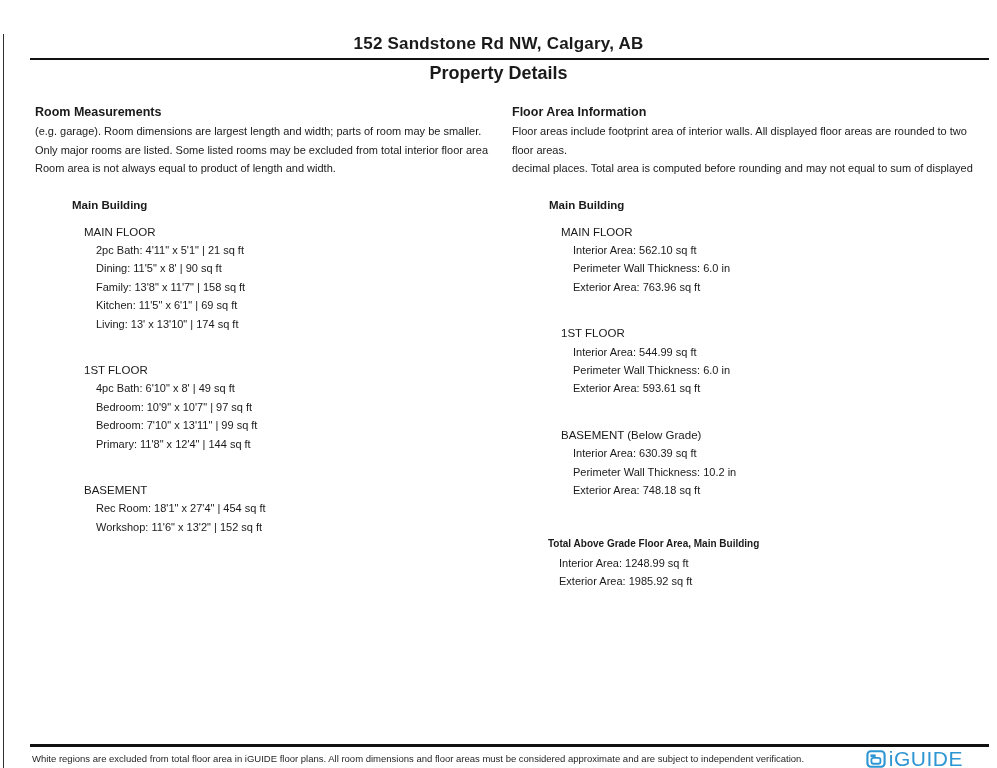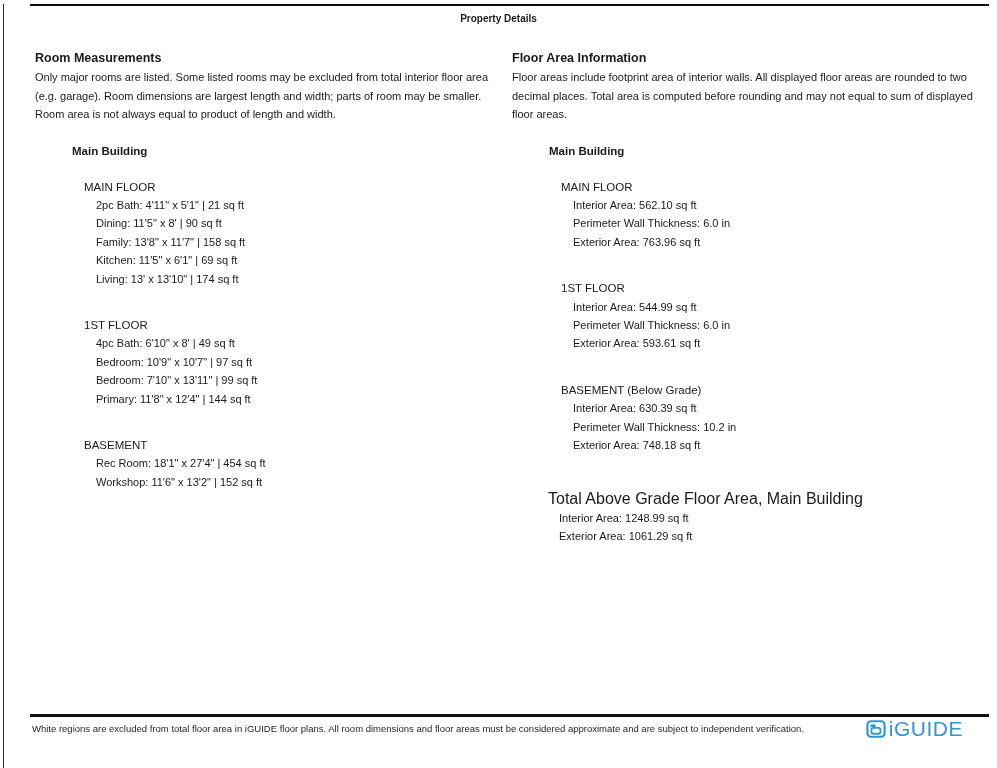--- a/index.html
+++ b/index.html
@@ -22,21 +22,21 @@
     margin-top: 34px;
     font-size: 17px; font-weight: bold; line-height: 20px;
     letter-spacing: 0.2px;
   }
   .title-rule {
     height: 2px; background: #111;
     margin: 4px 8px 0 30px;
   }
   .page-subtitle {
     margin-top: 6px;
-    font-size: 10px; font-weight: bold; line-height: 14px;
+    font-size: 18px; font-weight: bold; line-height: 14px;
   }
   
   .columns {
     display: flex;
     margin-top: 24px;
     padding-left: 35px;
   }
   .col-left  { width: 477px; }
   .col-right { width: 470px; }
   .col-heading {
@@ -44,34 +44,34 @@
   }
   .description { margin-top: 2px; }
   .description .desc-line {
     font-size: 11px; line-height: 18.5px; white-space: nowrap;
   }
   .building-name {
     margin-top: 19px;
     padding-left: 37px;
     font-size: 11.5px; font-weight: bold; line-height: 16px;
   }
-  .floor-block { margin-top: 19px; }
+  .floor-block { margin-top: 10px; }
   .floor-block + .floor-block { margin-top: 28px; }
   .floor-name {
     padding-left: 49px;
     font-size: 11.5px; line-height: 18.4px; white-space: nowrap;
   }
   .room-line, .detail-line {
     padding-left: 61px;
     font-size: 11px; line-height: 18.4px; white-space: nowrap;
   }
   .total-block { margin-top: 36px; }
   .total-heading {
     padding-left: 36px;
-    font-size: 16px; font-weight: normal; line-height: 18.4px; white-space: nowrap;
+    font-size: 10px; font-weight: bold; line-height: 18.4px; white-space: nowrap;
   }
   .total-line {
     padding-left: 47px;
     font-size: 11px; line-height: 18.4px; white-space: nowrap;
   }
   
   .footer-rule {
     position: absolute; left: 30px; right: 8px; top: 710px;
     height: 3px; background: #111;
   }
@@ -90,31 +90,32 @@
   }
   .logo-icon svg { display: block; }
 </style>
 </head>
 <body>
 
 <div class="page">
   <div class="left-edge-line"></div>
 
   <header class="header">
+    <h1 class="page-title">152 Sandstone Rd NW, Calgary, AB</h1>
     <div class="title-rule"></div>
     <h2 class="page-subtitle">Property Details</h2>
   </header>
 
   <main class="columns">
 
     <section class="col-left">
       <h3 class="col-heading">Room Measurements</h3>
       <div class="description">
+        <div class="desc-line">(e.g. garage). Room dimensions are largest length and width; parts of room may be smaller.</div>
         <div class="desc-line">Only major rooms are listed. Some listed rooms may be excluded from total interior floor area</div>
-        <div class="desc-line">(e.g. garage). Room dimensions are largest length and width; parts of room may be smaller.</div>
         <div class="desc-line">Room area is not always equal to product of length and width.</div>
       </div>
 
       <div class="building-name">Main Building</div>
 
       <div class="floor-block">
         <div class="floor-name">MAIN FLOOR</div>
         <div class="room-line">2pc Bath: 4'11" x 5'1" | 21 sq ft</div>
         <div class="room-line">Dining: 11'5" x 8' | 90 sq ft</div>
         <div class="room-line">Family: 13'8" x 11'7" | 158 sq ft</div>
@@ -134,22 +135,22 @@
         <div class="floor-name">BASEMENT</div>
         <div class="room-line">Rec Room: 18'1" x 27'4" | 454 sq ft</div>
         <div class="room-line">Workshop: 11'6" x 13'2" | 152 sq ft</div>
       </div>
     </section>
 
     <section class="col-right">
       <h3 class="col-heading">Floor Area Information</h3>
       <div class="description">
         <div class="desc-line">Floor areas include footprint area of interior walls. All displayed floor areas are rounded to two</div>
+        <div class="desc-line">floor areas.</div>
         <div class="desc-line">decimal places. Total area is computed before rounding and may not equal to sum of displayed</div>
-        <div class="desc-line">floor areas.</div>
       </div>
 
       <div class="building-name">Main Building</div>
 
       <div class="floor-block">
         <div class="floor-name">MAIN FLOOR</div>
         <div class="detail-line">Interior Area: 562.10 sq ft</div>
         <div class="detail-line">Perimeter Wall Thickness: 6.0 in</div>
         <div class="detail-line">Exterior Area: 763.96 sq ft</div>
       </div>
@@ -164,21 +165,21 @@
       <div class="floor-block">
         <div class="floor-name">BASEMENT (Below Grade)</div>
         <div class="detail-line">Interior Area: 630.39 sq ft</div>
         <div class="detail-line">Perimeter Wall Thickness: 10.2 in</div>
         <div class="detail-line">Exterior Area: 748.18 sq ft</div>
       </div>
 
       <div class="total-block">
         <div class="total-heading">Total Above Grade Floor Area, Main Building</div>
         <div class="total-line">Interior Area: 1248.99 sq ft</div>
-        <div class="total-line">Exterior Area: 1061.29 sq ft</div>
+        <div class="total-line">Exterior Area: 1985.92 sq ft</div>
       </div>
     </section>
   </main>
 
   <footer>
     <div class="footer-rule"></div>
     <p class="disclaimer">White regions are excluded from total floor area in iGUIDE floor plans. All room dimensions and floor areas must be considered approximate and are subject to independent verification.</p>
     <div class="logo" style="color: rgb(46, 150, 210);">
       <span class="logo-icon">
         <svg viewBox="0 0 24 22" width="20" height="18" aria-hidden="true">

